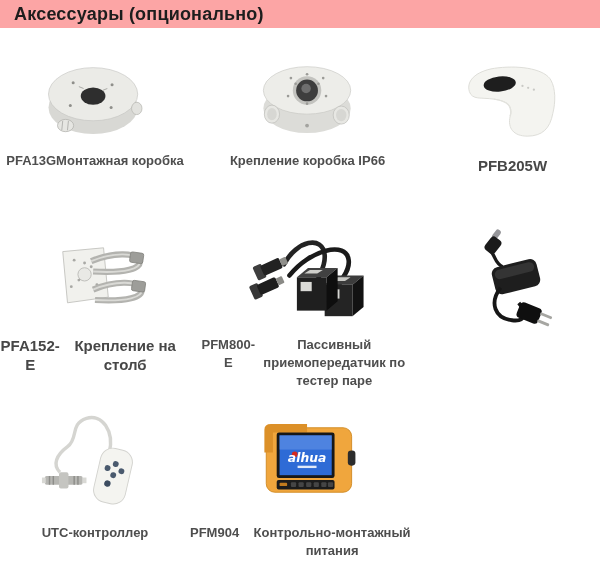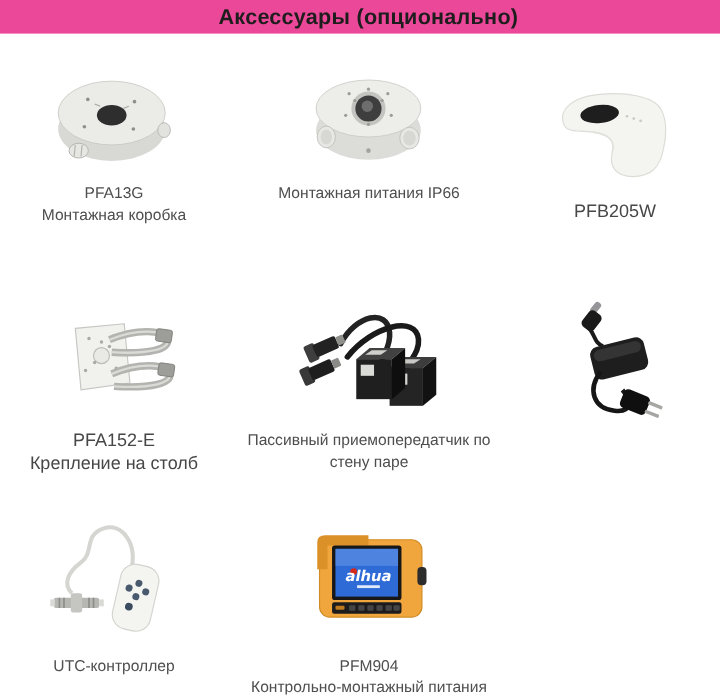--- a/index.html
+++ b/index.html
@@ -1,30 +1,30 @@
 <!DOCTYPE html>
 <html lang="ru"><head>
 <meta charset="utf-8">
 <style>
   html,body { margin:0; padding:0; background:#ffffff; }
   .page {
     position:relative; width:600px; height:579px; overflow:hidden;
     background:#ffffff; font-family:"Liberation Sans", sans-serif;
   }
   .titlebar {
-    height:28px; background:#ec4899; display:flex; align-items:center;
-    padding-left:14px; box-sizing:border-box;justify-content:center;
+    height:28px; background:#fca5a5; display:flex; align-items:center;
+    padding-left:14px; box-sizing:border-box;
   }
   .titlebar .title {
     margin:0; font-size:18px; font-weight:bold; color:#1d1d1d; letter-spacing:0.2px;
   }
   .grid { display:grid; grid-template-columns:190px 235px 175px; }
   .card { display:flex; flex-direction:column; align-items:center; }
   .fig { display:flex; align-items:center; justify-content:center;text-decoration:underline; }
-  .cap { display:flex; flex-direction:column; justify-content:flex-start; text-align:center; }
+  .cap { display:flex; flex-direction:row; justify-content:flex-start; text-align:center;font-weight:bold; }
   .r1 .fig { height:80px;  margin-top:30px; }
   .r1 .cap { height:52px;  margin-top:14px; }
   .r2 .fig { height:98px;  margin-top:20px; }
   .r2 .cap { height:56px;  margin-top:6px; }
   .r3 .fig { height:112px; margin-top:12px; }
   .r3 .cap { height:56px;  margin-top:8px; }
   .model, .desc { font-size:13px; line-height:18px; color:#4e4e4e; }
   .lg .model, .lg .desc { font-size:15px; line-height:19px; color:#474747; }
   .cap.narrow { max-width:212px; }
 </style>
@@ -78,25 +78,25 @@
           <circle cx="46" cy="30" r="1.4" fill="#9b9b97"></circle>
             <circle cx="70" cy="30" r="1.4" fill="#9b9b97"></circle>
           <ellipse cx="21" cy="62" rx="8" ry="9.5" fill="#e7e7e3" stroke="#c0c0bc" stroke-width="0.8"></ellipse>
           <ellipse cx="21" cy="62" rx="5" ry="6.5" fill="#d7d7d3"></ellipse>
           <ellipse cx="94" cy="63" rx="8.5" ry="9.5" fill="#e7e7e3" stroke="#c0c0bc" stroke-width="0.8"></ellipse>
           <ellipse cx="94" cy="63" rx="5.5" ry="6.5" fill="#d7d7d3"></ellipse>
           <circle cx="58" cy="74" r="2" fill="#a3a39f"></circle>
         </svg>
       </div>
       <figcaption class="cap">
-        <div class="desc">Монтажная питания IP66</div>
-      </figcaption>
-    </figure>
-
-    <figure class="card r1 lg" style="margin:15px">
+        <div class="desc">Крепление коробка IP66</div>
+      </figcaption>
+    </figure>
+
+    <figure class="card r1 lg" style="margin:4px">
       <div class="fig">
         <svg width="110" height="84" viewBox="0 0 116 88">
           <path d="M12,33 C8,20 22,10 42,8 C68,5 92,10 98,21 C103,30 103,44 100,56 C97,72 89,80 73,80 C59,80 52,72 55,59 C58,48 52,43 38,41 C24,39 15,42 12,33 Z" fill="#f4f4f0" stroke="#dcdcd7" stroke-width="1"></path>
           <path d="M55,59 C58,48 52,43 38,41" fill="none" stroke="#e2e2dd" stroke-width="1.5"></path>
           <ellipse cx="44" cy="25" rx="17" ry="8" fill="#1e1e1e" transform="rotate(-6 44 25)"></ellipse>
           <circle cx="68" cy="27" r="1.2" fill="#c9c9c5"></circle>
             <circle cx="74" cy="29" r="1.2" fill="#c9c9c5"></circle>
           <circle cx="80" cy="31" r="1.2" fill="#c9c9c5"></circle>
         </svg>
       </div>
@@ -152,21 +152,22 @@
           <polygon points="96,54 102,50 116,50 110,54" fill="#c8c8c4"></polygon>
           <rect x="92" y="63" width="12" height="10" fill="#d6d6d2"></rect>
           <polygon points="58,50 70,40 102,40 90,50" fill="#414141"></polygon>
           <rect x="58" y="50" width="32" height="36" fill="#1f1f1f"></rect>
           <polygon points="90,50 102,40 102,76 90,86" fill="#0e0e0e"></polygon>
           <polygon points="66,46 72,42 86,42 80,46" fill="#cfcfcb"></polygon>
           <rect x="62" y="55" width="12" height="10" fill="#dadad6"></rect>
         </svg>
       </div>
       <figcaption class="cap narrow">
-        <div class="desc">Пассивный приемопередатчик по стену паре</div>
+        <div class="model">PFM800-E</div>
+        <div class="desc">Пассивный приемопередатчик по тестер паре</div>
       </figcaption>
     </figure>
 
     <figure class="card r2" style="margin:0">
       <div class="fig">
         <svg width="90" height="106" viewBox="0 0 94 110">
           <rect x="27" y="1" width="6" height="11" rx="2.5" fill="#96969a" transform="rotate(38 30 6)"></rect>
           <rect x="20" y="9" width="13" height="17" rx="4" fill="#1a1a1a" transform="rotate(38 26 17)"></rect>
           <path d="M24,24 C30,32 28,36 36,40" fill="none" stroke="#1a1a1a" stroke-width="3.5"></path>
           <g transform="rotate(-14 50 50)">

